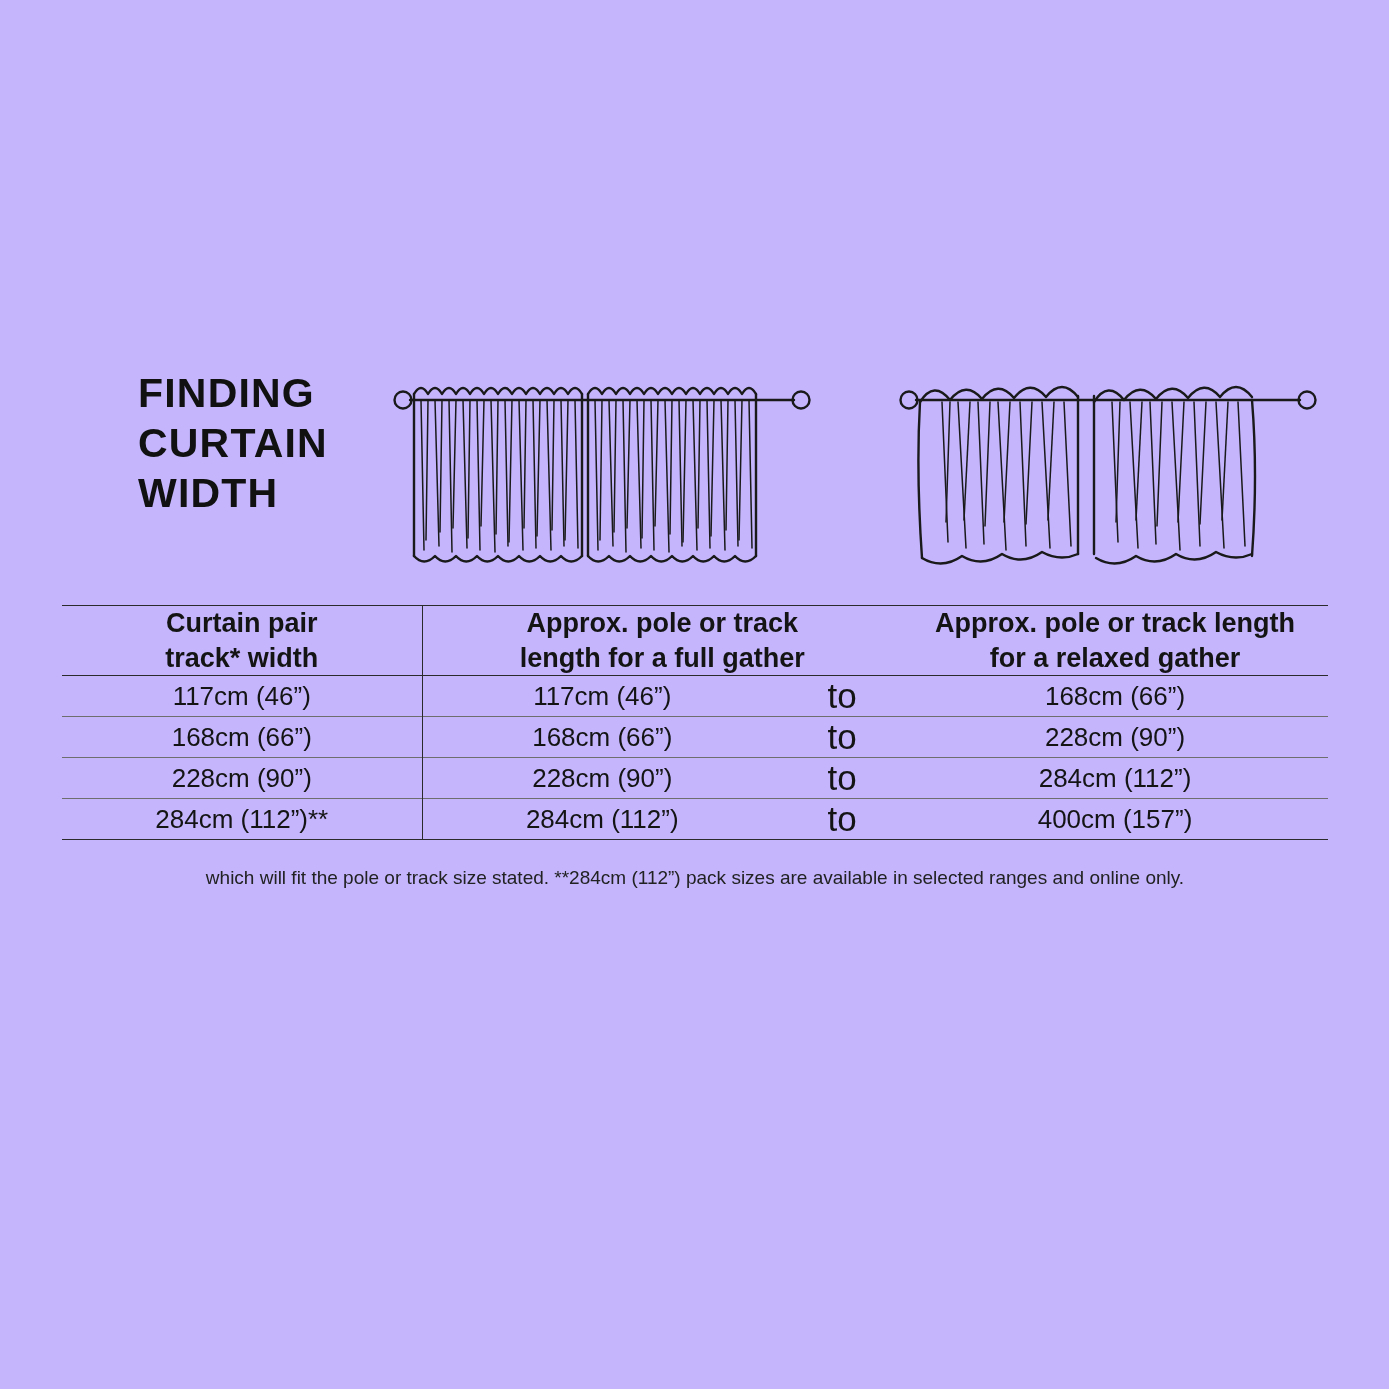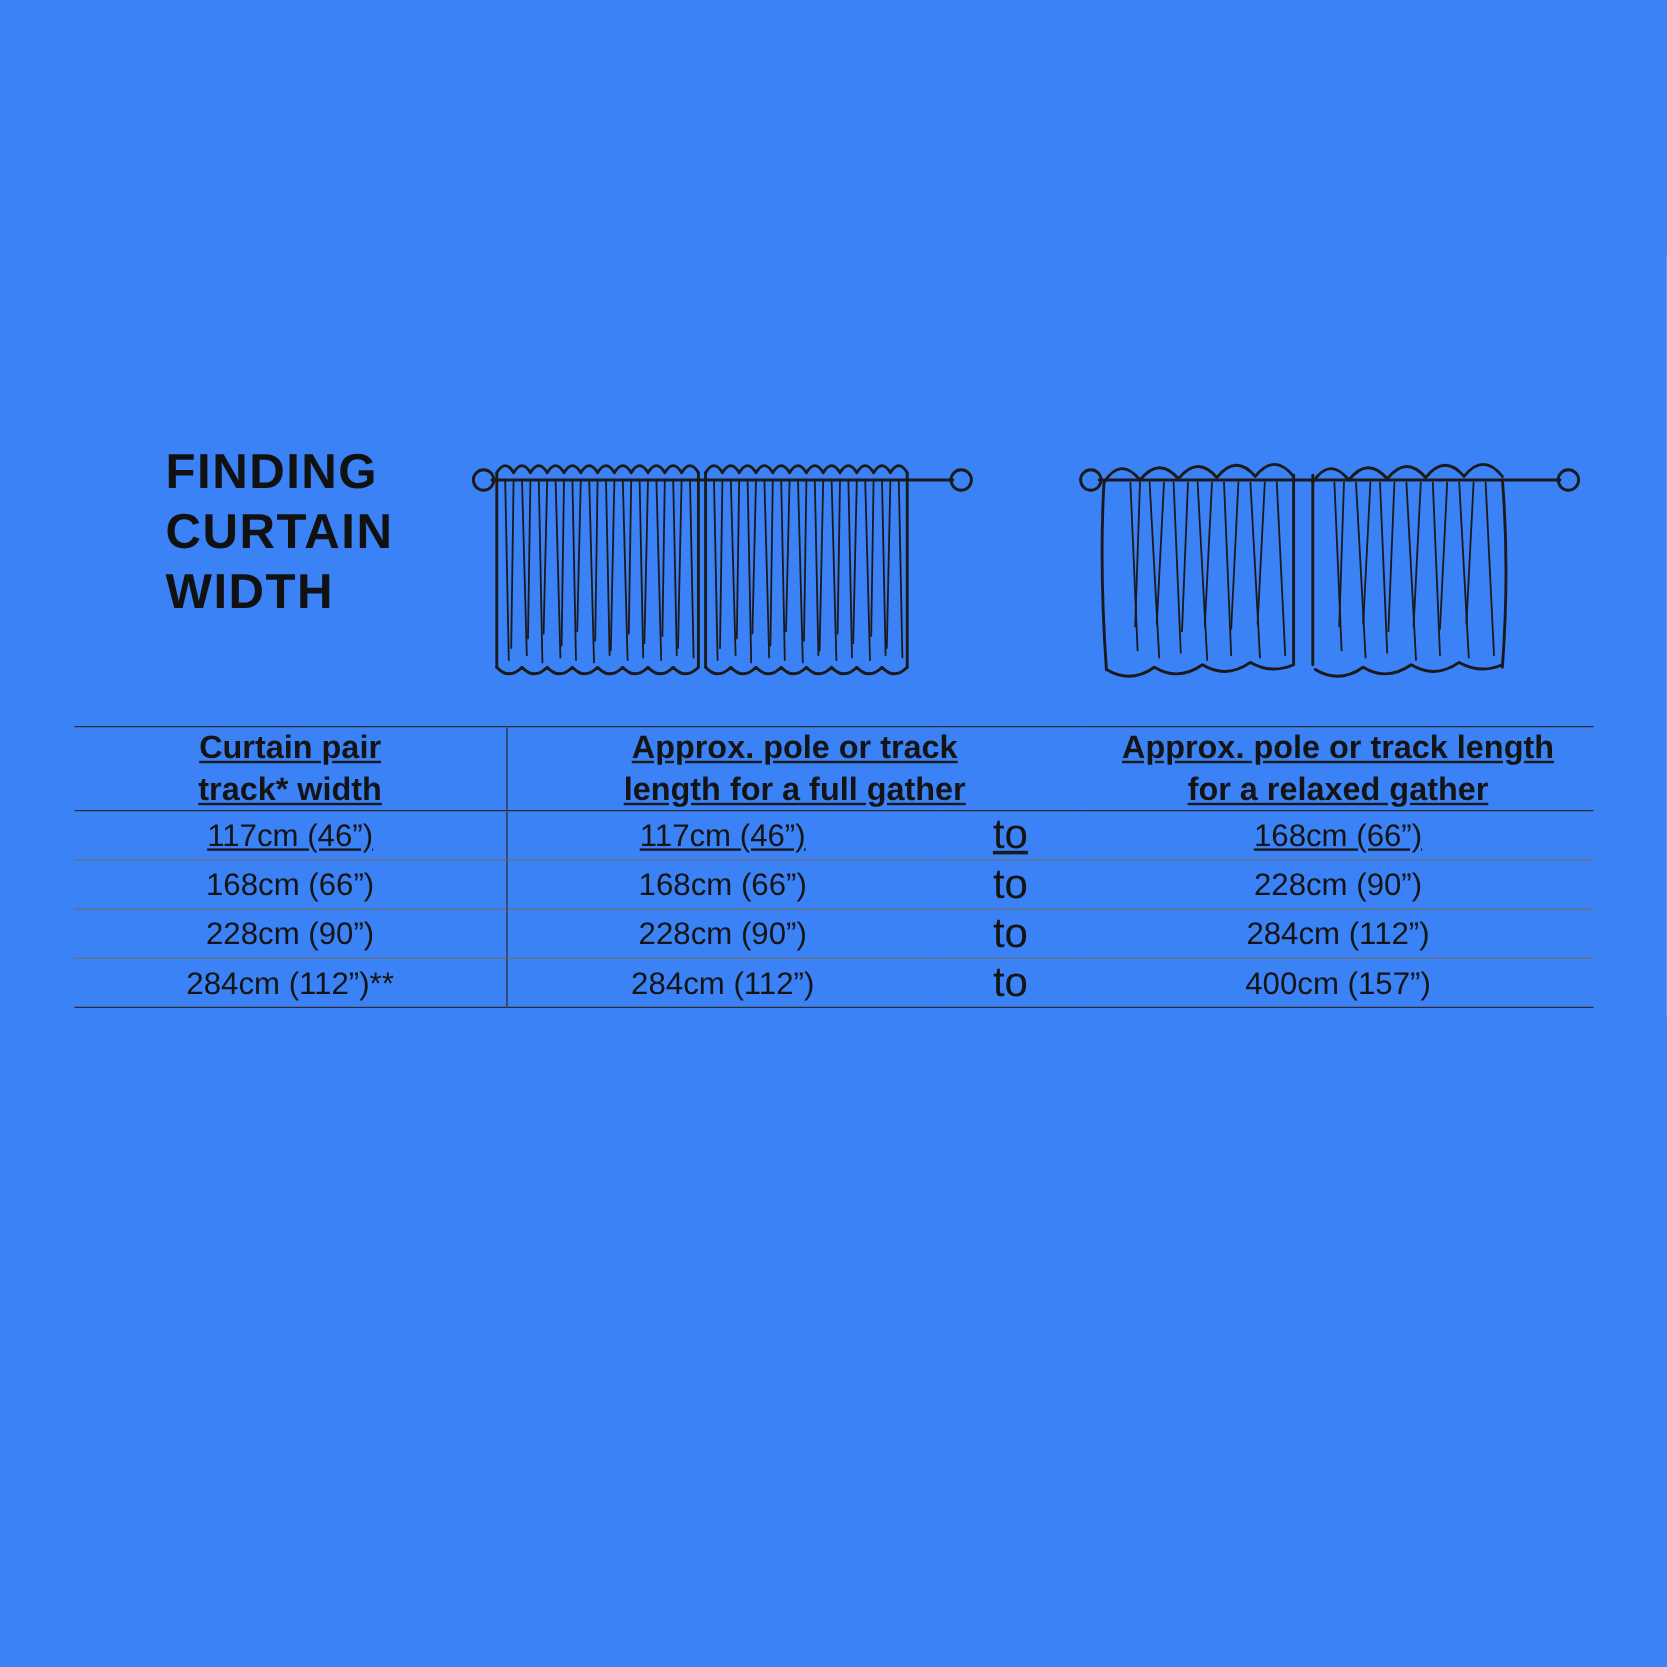--- a/index.html
+++ b/index.html
@@ -14,21 +14,21 @@
     color: #1a1a1a;
     position: relative;
     overflow: hidden;
   }
   .sheet {
     position: absolute;
     left: 0;
     top: 0;
     width: 1389px;
     height: 1389px;
-    background: #3b82f6;
+    background: #c4b5fd;
   }
   .content {
     position: absolute;
     left: 62px;
     top: 360px;
     width: 1266px;
   }
 
   
   .header-row {
@@ -68,21 +68,20 @@
     border-collapse: collapse;
     width: 1266px;
     table-layout: fixed;
   }
   table.size-table td, table.size-table th {
     border: 0;
     padding: 0;
   }
   .hline {
     border-top: 1.6px solid #2b2b2b;
-    text-decoration: underline;
   }
   .thin-line {
     border-top: 1.1px solid #6e6e6e;
   }
 
   .col-a { width: 360px; }
   .col-b { width: 360px; }
   .col-to { width: 120px; }
   .col-c { width: 426px; }
 
@@ -306,16 +305,17 @@
           <td class="data-cell to-cell">to</td>
           <td class="data-cell">400cm (157”)</td>
         </tr>
         <tr class="hline">
           <td colspan="4" style="height:0;padding:0;"></td>
         </tr>
       </tbody>
     </table>
 
     <div class="footnote">
+      <div>which will fit the pole or track size stated. **284cm (112”) pack sizes are available in selected ranges and online only.</div>
     </div>
 
   </div>
 </div>
 
 </body></html>

